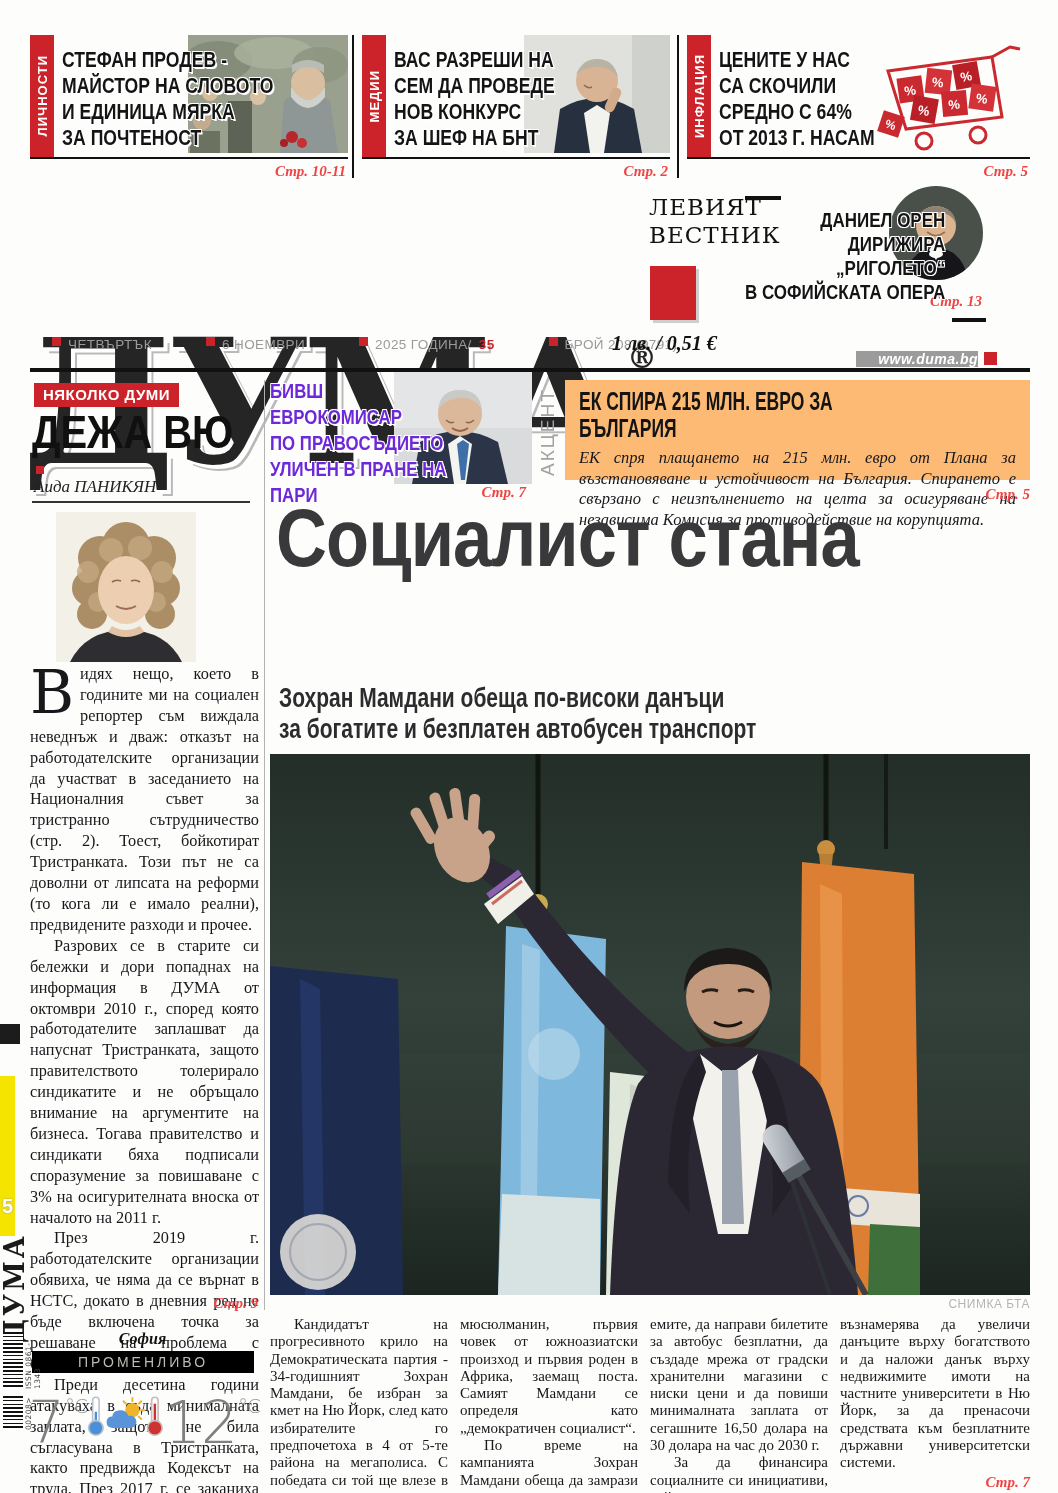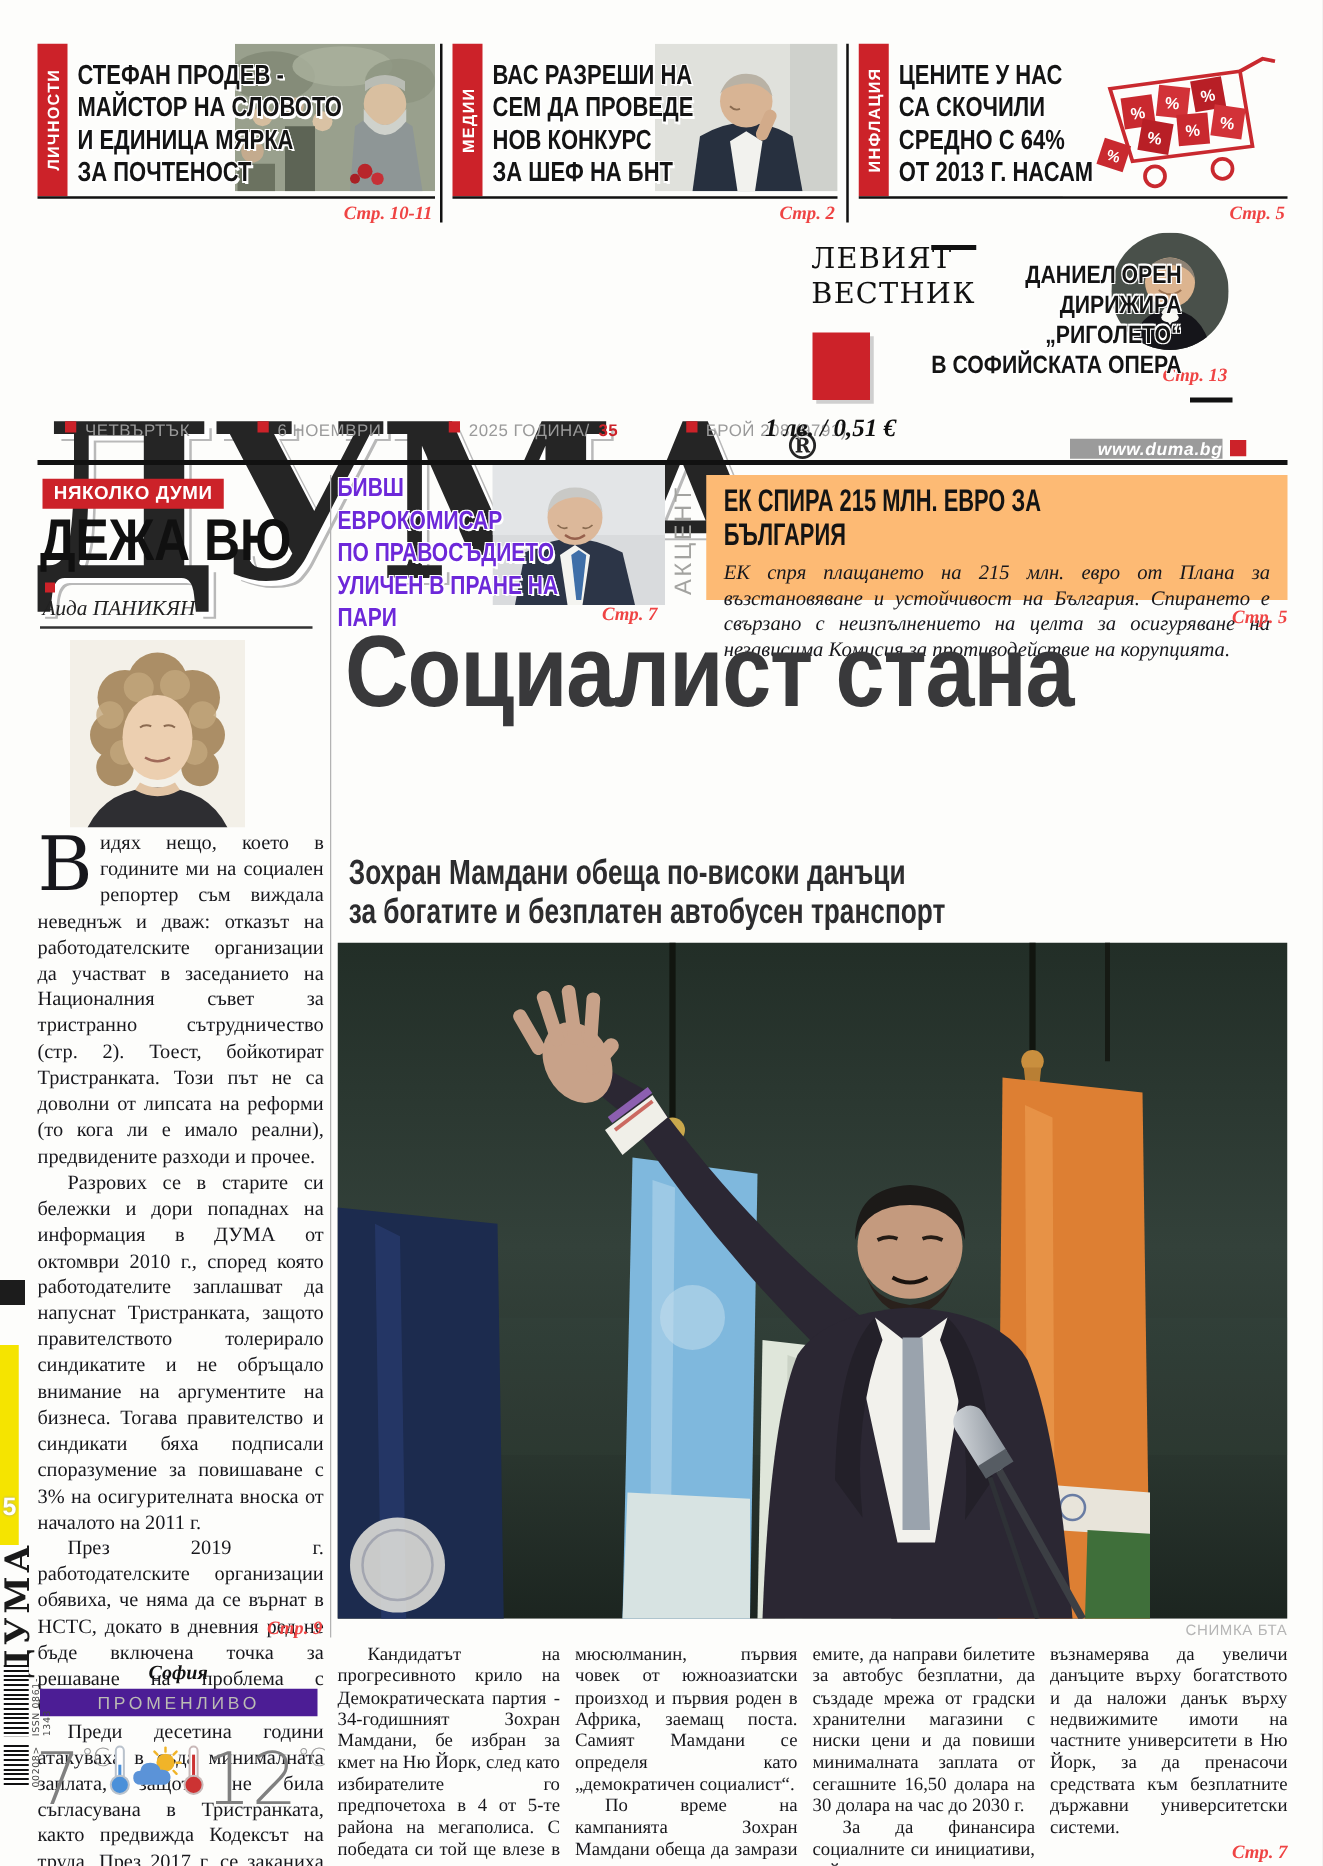--- a/index.html
+++ b/index.html
@@ -71,21 +71,21 @@
   .opbody{position:absolute;left:30px;top:664px;width:229px;font-size:16.3px;line-height:20.9px;
         text-align:justify;color:#17171c;}
   .opbody p{margin:0;text-indent:24px;}
   .opbody p.first{text-indent:0;}
   .dropcap{float:left;font-size:60px;line-height:48px;padding:4px 6px 0 0;font-family:"DejaVu Serif",serif;}
   .oppage{position:absolute;left:30px;top:1295px;width:228px;text-align:right;}
 
   
   .wcity{position:absolute;left:30px;top:1330px;width:225px;text-align:center;
         font-weight:bold;font-style:italic;font-size:16px;color:#111;}
-  .wbar{position:absolute;left:32px;top:1351px;width:222px;height:22px;background:#4c1d95;
+  .wbar{position:absolute;left:32px;top:1351px;width:222px;height:22px;background:#000000;
         display:flex;align-items:center;justify-content:center;}
   .wbar span{font-family:"Liberation Sans",sans-serif;font-size:14px;letter-spacing:3px;color:#bcbcb4;}
   .wrow{position:absolute;left:28px;top:1376px;width:232px;display:flex;align-items:center;
         justify-content:space-between;}
   .temp{font-family:"DejaVu Sans",sans-serif;font-weight:200;color:#808080;font-size:58px;line-height:60px;}
   .temp .unit{font-size:20px;color:#9a9a9a;vertical-align:30px;letter-spacing:-1px;}
 
   
   .edgesq{position:absolute;left:0;top:1024px;width:20px;height:20px;background:#1c1c1c;}
   .edgeyellow{position:absolute;left:0;top:1076px;width:15px;height:160px;background:#f5e400;

